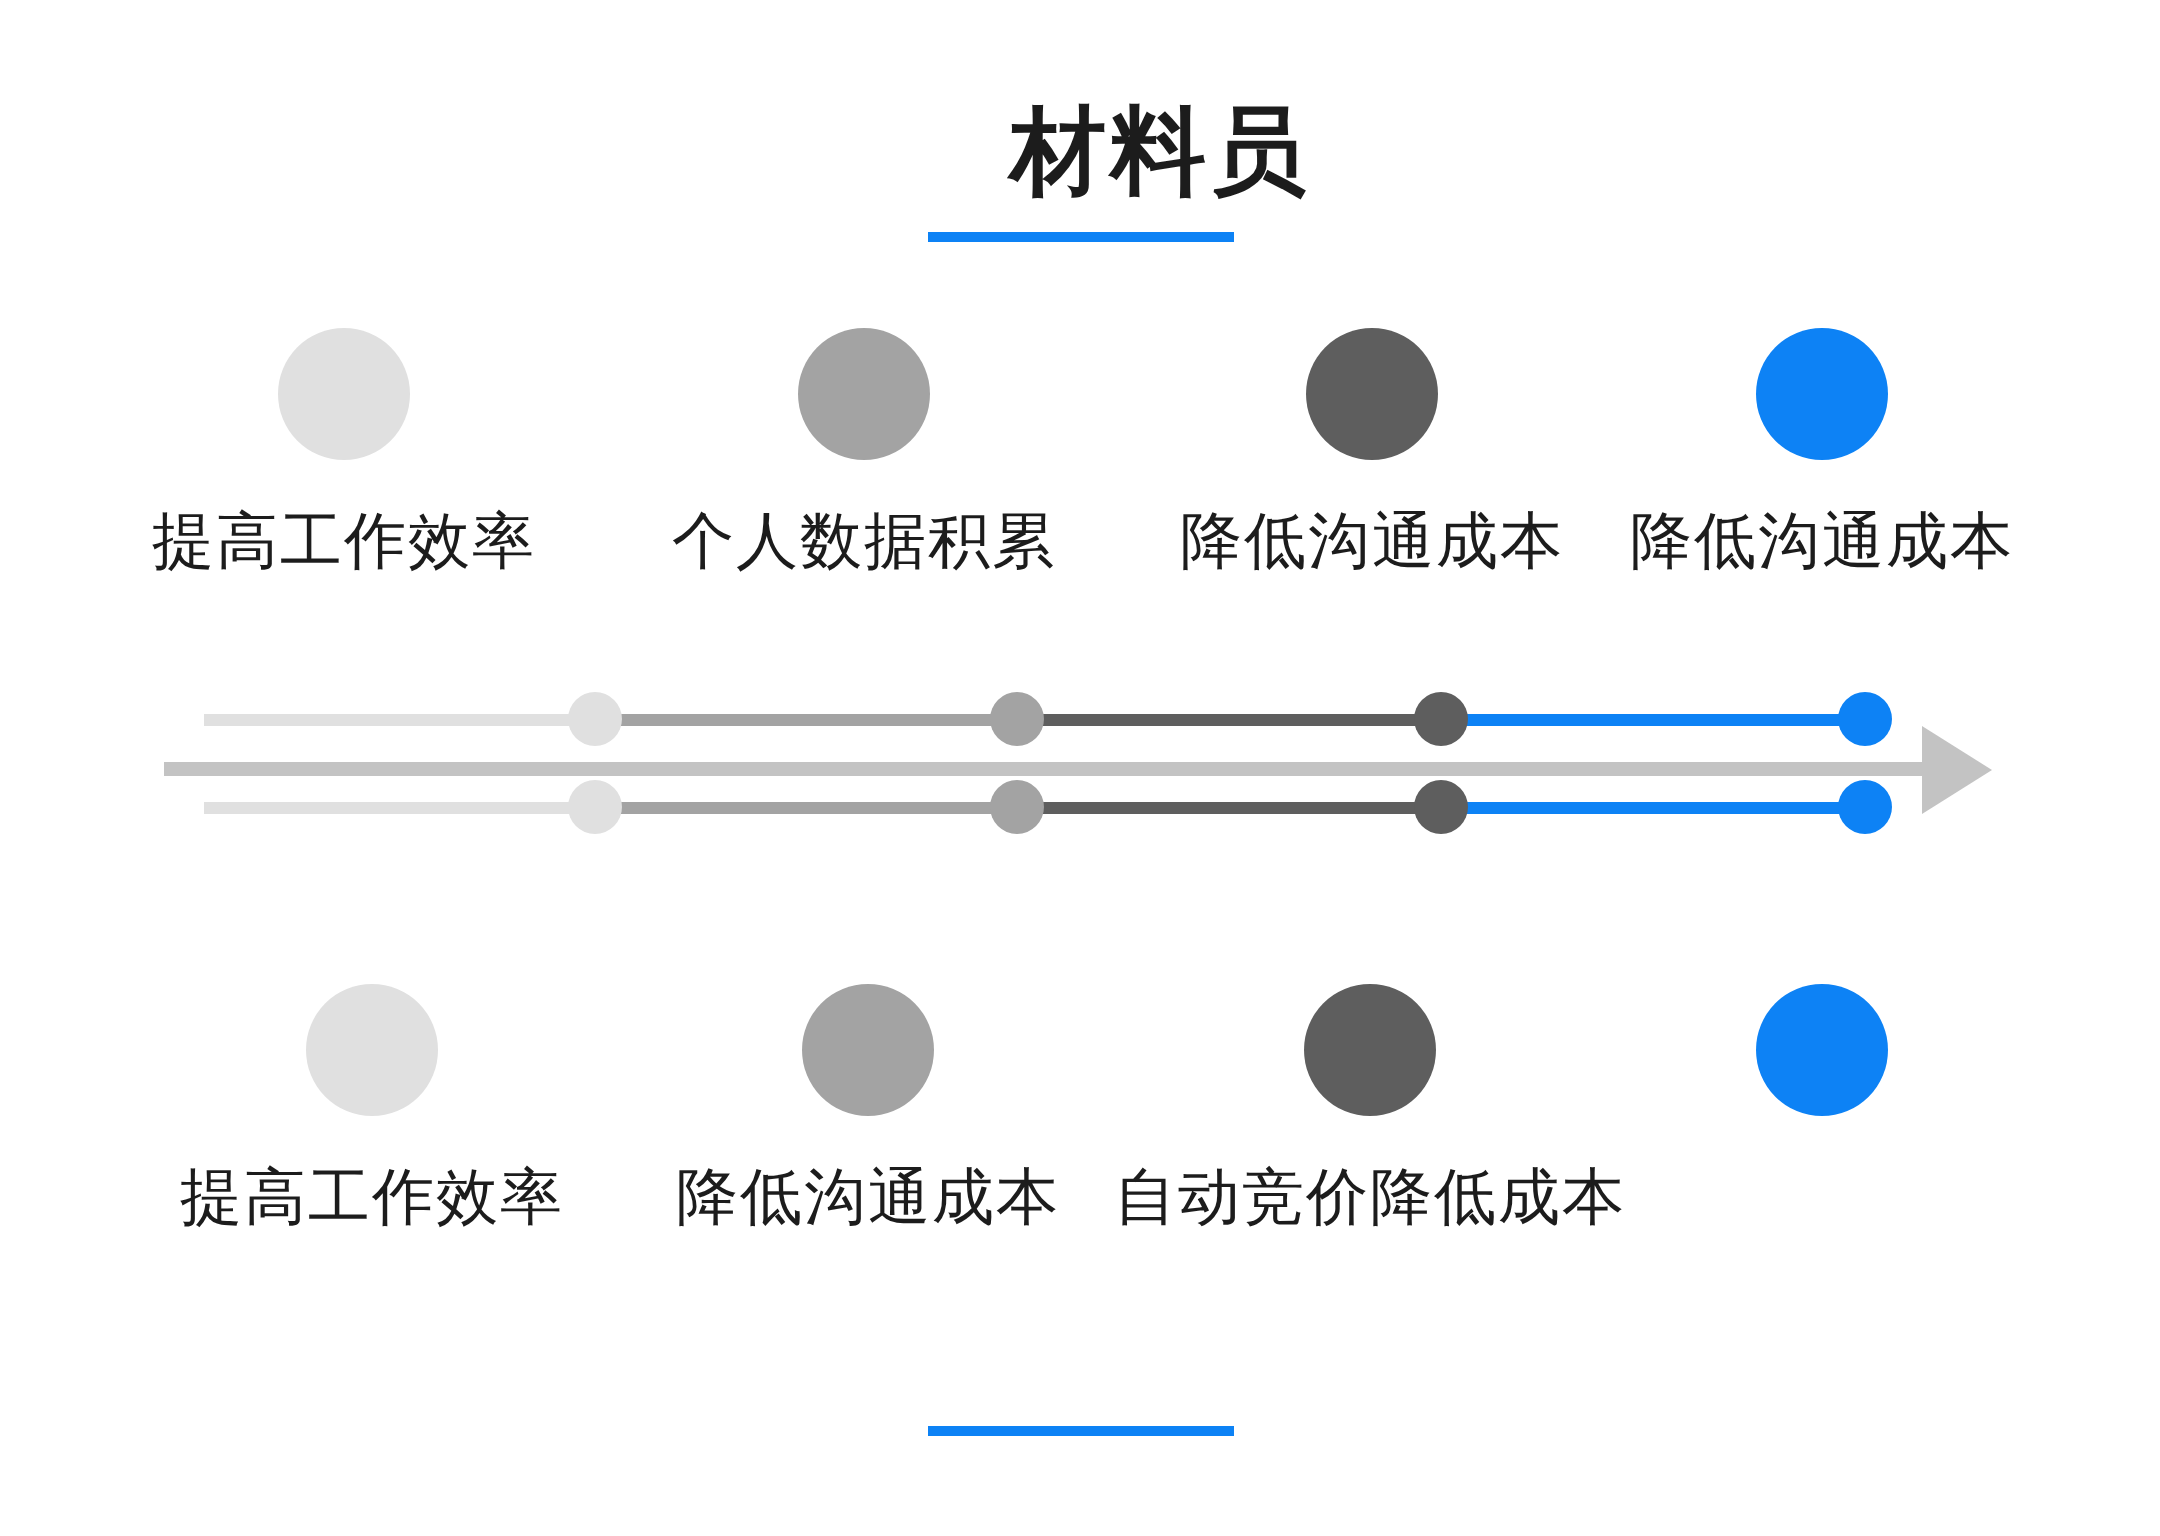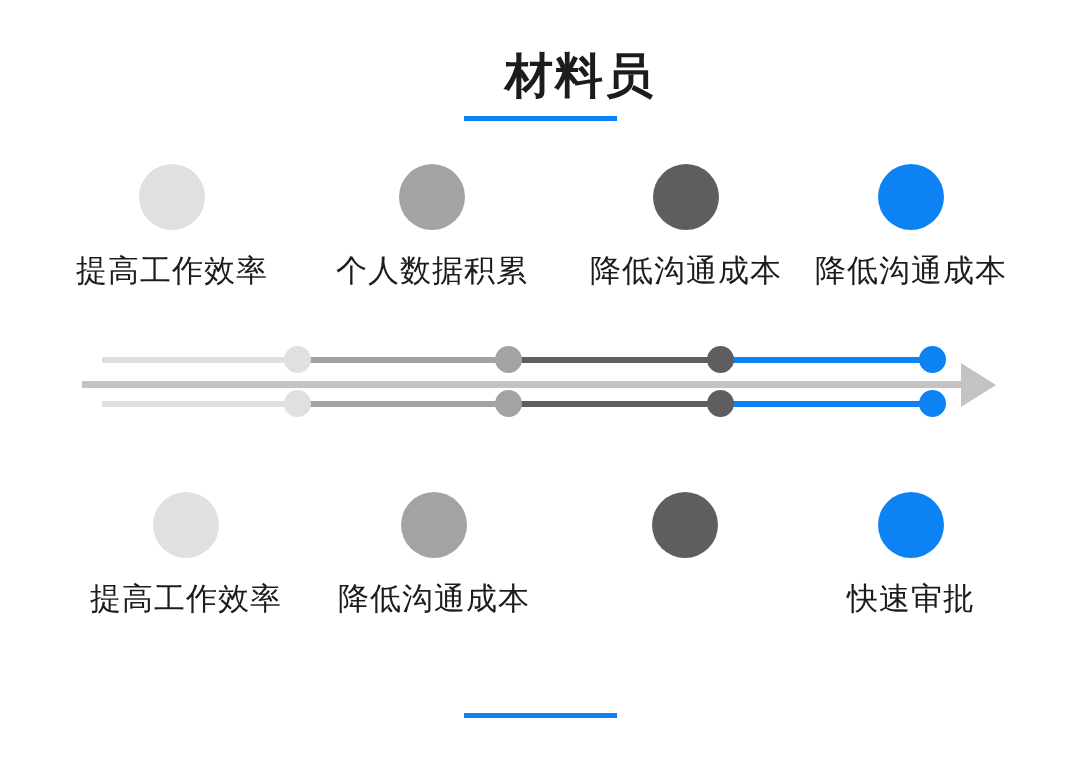--- a/index.html
+++ b/index.html
@@ -169,21 +169,21 @@
   <div class="col b-col-0">
     <div class="circle" style="background-color: rgb(224, 224, 224);"></div>
     <div class="col-label">提高工作效率</div>
   </div>
   <div class="col b-col-1">
     <div class="circle" style="background-color: rgb(163, 163, 163);"></div>
     <div class="col-label">降低沟通成本</div>
   </div>
   <div class="col b-col-2">
     <div class="circle" style="background-color: rgb(94, 94, 94);"></div>
+    <div class="col-label">自动竞价降低成本</div>
   </div>
   <div class="col b-col-3">
     <div class="circle" style="background-color: rgb(13, 130, 245);"></div>
-    <div class="col-label">快速审批</div>
   </div>
 
   <div class="title-underline underline-bottom" style="background-color: rgb(13, 130, 245);"></div>
 
 </div>
 
 </body></html>

